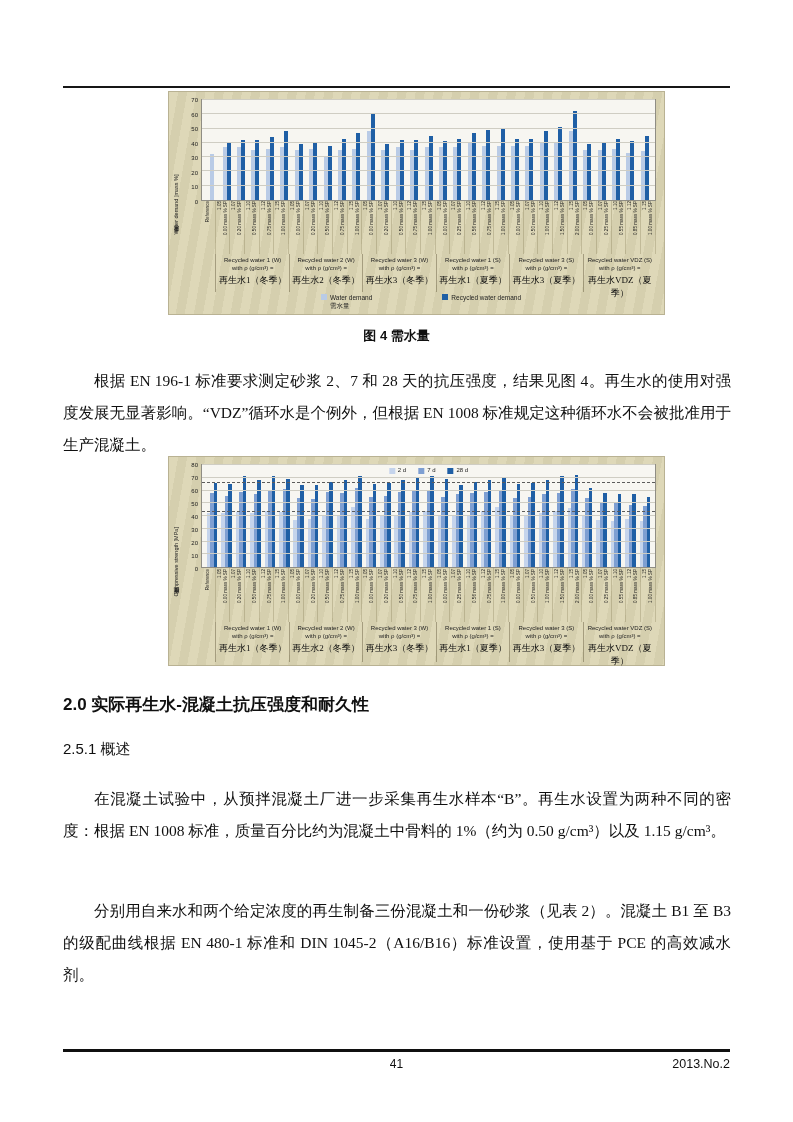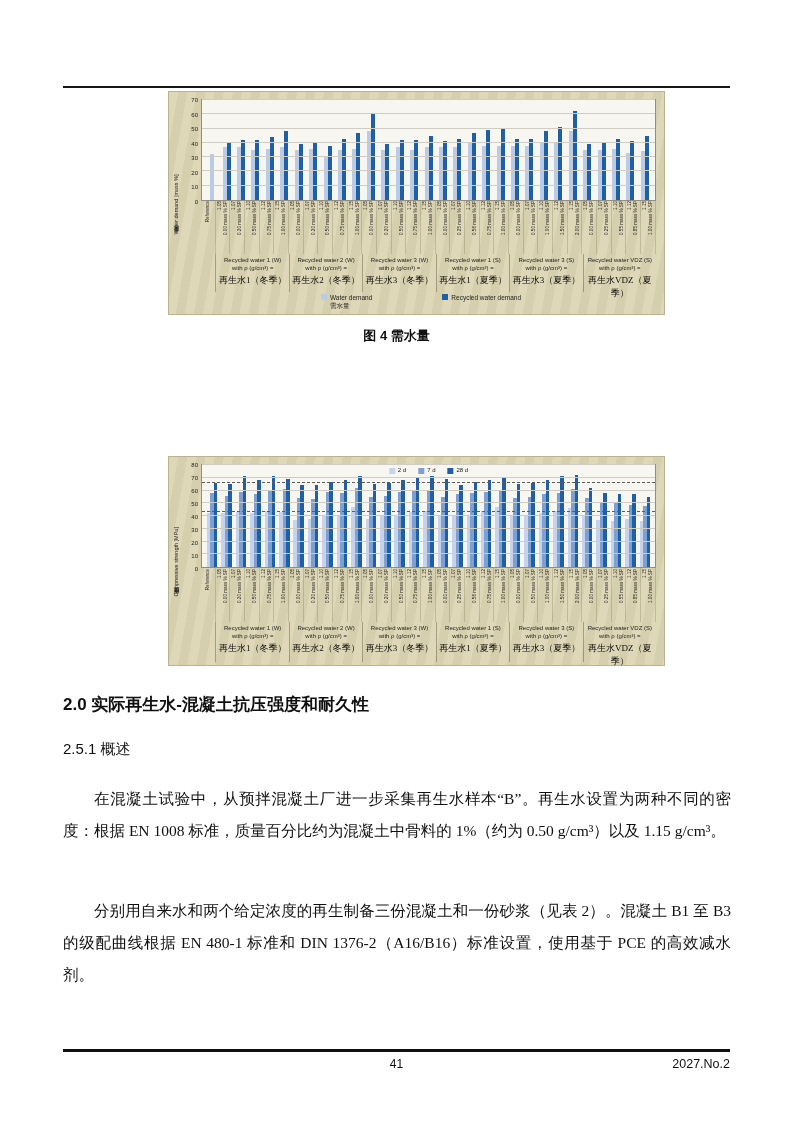--- a/index.html
+++ b/index.html
@@ -460,20 +460,21 @@
               <div class="llines">
                 <div>Recycled water demand</div>
               </div>
             </div>
           </div>
       </div>
     </div>
   </div>
   <div class="fig-caption" id="cap3">图 4 需水量</div>
 
+  <p class="para" id="p1">根据 EN 196-1 标准要求测定砂浆 2、7 和 28 天的抗压强度，结果见图 4。再生水的使用对强度发展无显著影响。“VDZ”循环水是个例外，但根据 EN 1008 标准规定这种循环水不会被批准用于生产混凝土。</p>
 
   <div class="chart" id="chart2">
     <div class="chart-inner">
       <div class="ylab">抗压强度  Compressive strength [MPa]</div>
       <div class="chart-main">
         <div class="plot-row">
           <div class="yticks">
               <div class="ytick" style="bottom: calc(0% - 4px);">0</div>
               <div class="ytick" style="bottom: calc(12.5% - 4px);">10</div>
               <div class="ytick" style="bottom: calc(25% - 4px);">20</div>
@@ -896,19 +897,19 @@
           </div>
 
       </div>
     </div>
   </div>
 
   <div class="h25">2.0 实际再生水-混凝土抗压强度和耐久性</div>
   <div class="h251">2.5.1 概述</div>
 
   <p class="para" id="p2">在混凝土试验中，从预拌混凝土厂进一步采集再生水样本“B”。再生水设置为两种不同的密度：根据 EN 1008 标准，质量百分比约为混凝土中骨料的 1%（约为 0.50 g/cm³）以及 1.15 g/cm³。</p>
-  <p class="para" id="p3">分别用自来水和两个给定浓度的再生制备三份混凝土和一份砂浆（见表 2）。混凝土 B1 至 B3 的级配曲线根据 EN 480-1 标准和 DIN 1376-2（A16/B16）标准设置，使用基于 PCE 的高效减水剂。</p>
+  <p class="para" id="p3">分别用自来水和两个给定浓度的再生制备三份混凝土和一份砂浆（见表 2）。混凝土 B1 至 B3 的级配曲线根据 EN 480-1 标准和 DIN 1045-2（A16/B16）标准设置，使用基于 PCE 的高效减水剂。</p>
 
   <div class="footer-rule"></div>
   <div class="footer-page">41</div>
-  <div class="footer-issue">2027.No.2</div>
+  <div class="footer-issue">2013.No.2</div>
 
 </div>
 
 </body></html>

